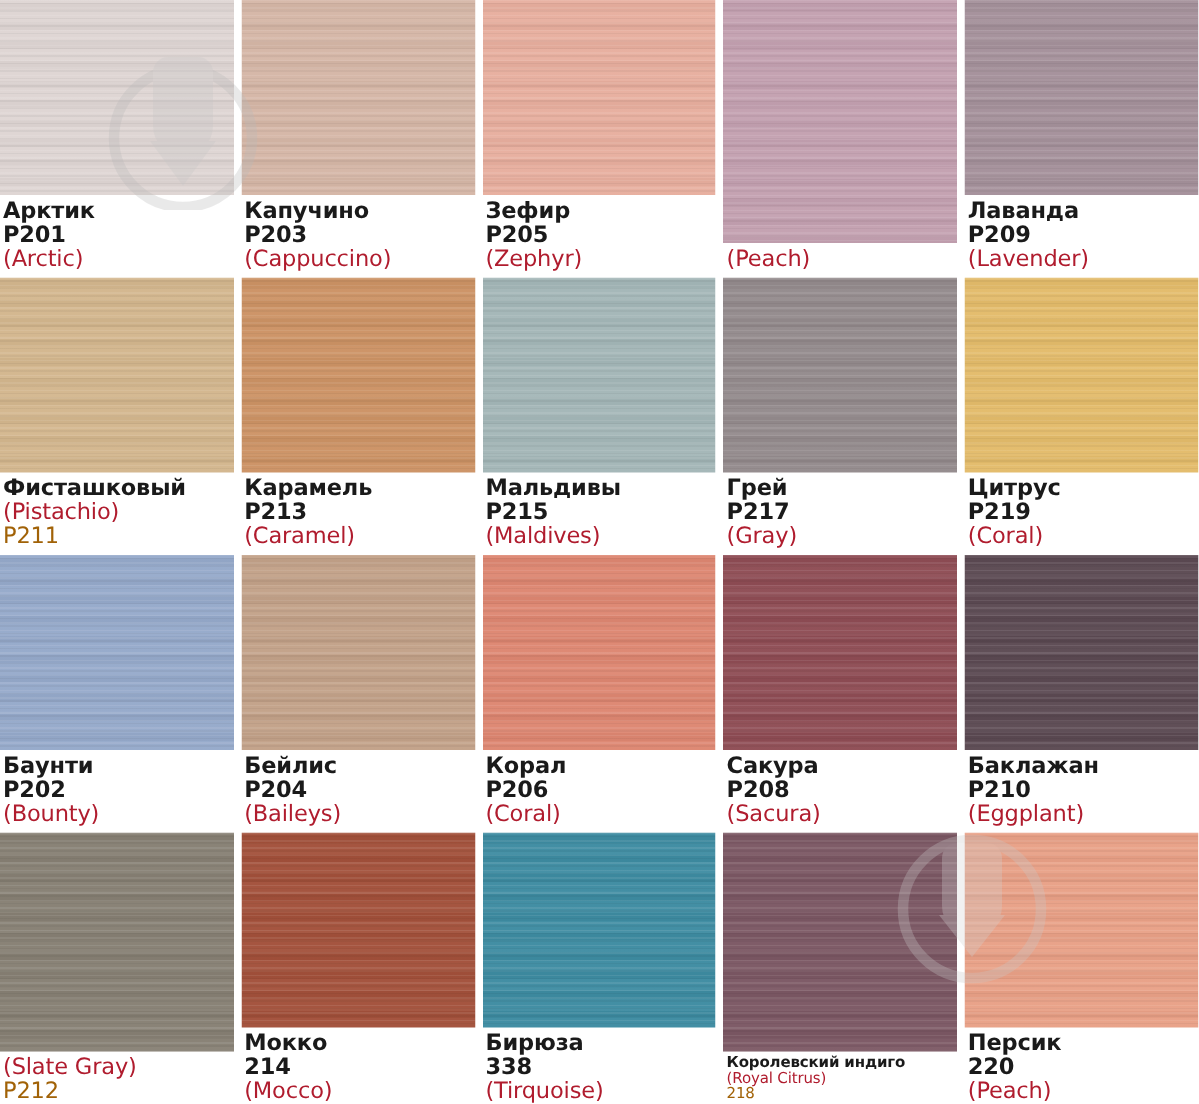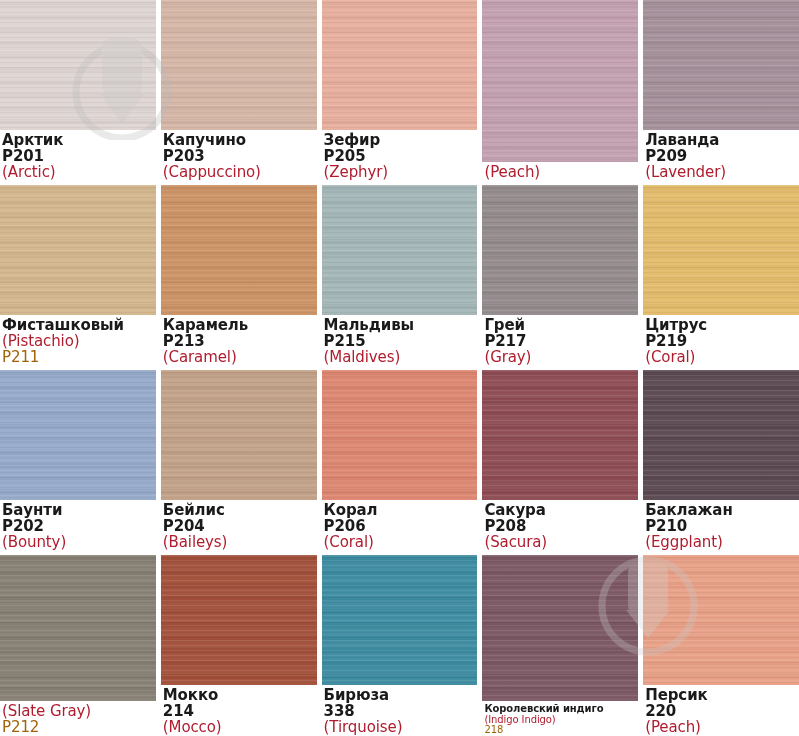--- a/index.html
+++ b/index.html
@@ -246,21 +246,21 @@
       <div class="swatch-chip" title="Бирюза" style="background: rgb(61, 139, 161);"></div>
       <div class="swatch-label">
         <span class="label-ru">Бирюза<span class="label-ru"> <span>338</span></span></span>
         <span class="label-en">(Tirquoise)</span>
       </div>
     </div>
     <div class="swatch-cell">
       <div class="swatch-chip" title="Королевский индиго" style="background: rgb(123, 87, 99);"></div>
       <div class="swatch-label">
         <span class="label-ru small">Королевский индиго</span>
-        <span class="label-en small"><span class="label-en small">(Indigo Indigo)</span><span class="code-suffix">218</span></span>
+        <span class="label-en small"><span class="label-en small">(Royal Citrus)</span><span class="code-suffix">218</span></span>
       </div>
     </div>
     <div class="swatch-cell">
       <div class="swatch-chip" title="Персик" style="background: rgb(232, 160, 134);"></div>
       <div class="swatch-label">
         <span class="label-ru">Персик<span class="label-ru"> <span>220</span></span></span>
         <span class="label-en">(Peach)</span>
       </div>
     </div>
   </div>

